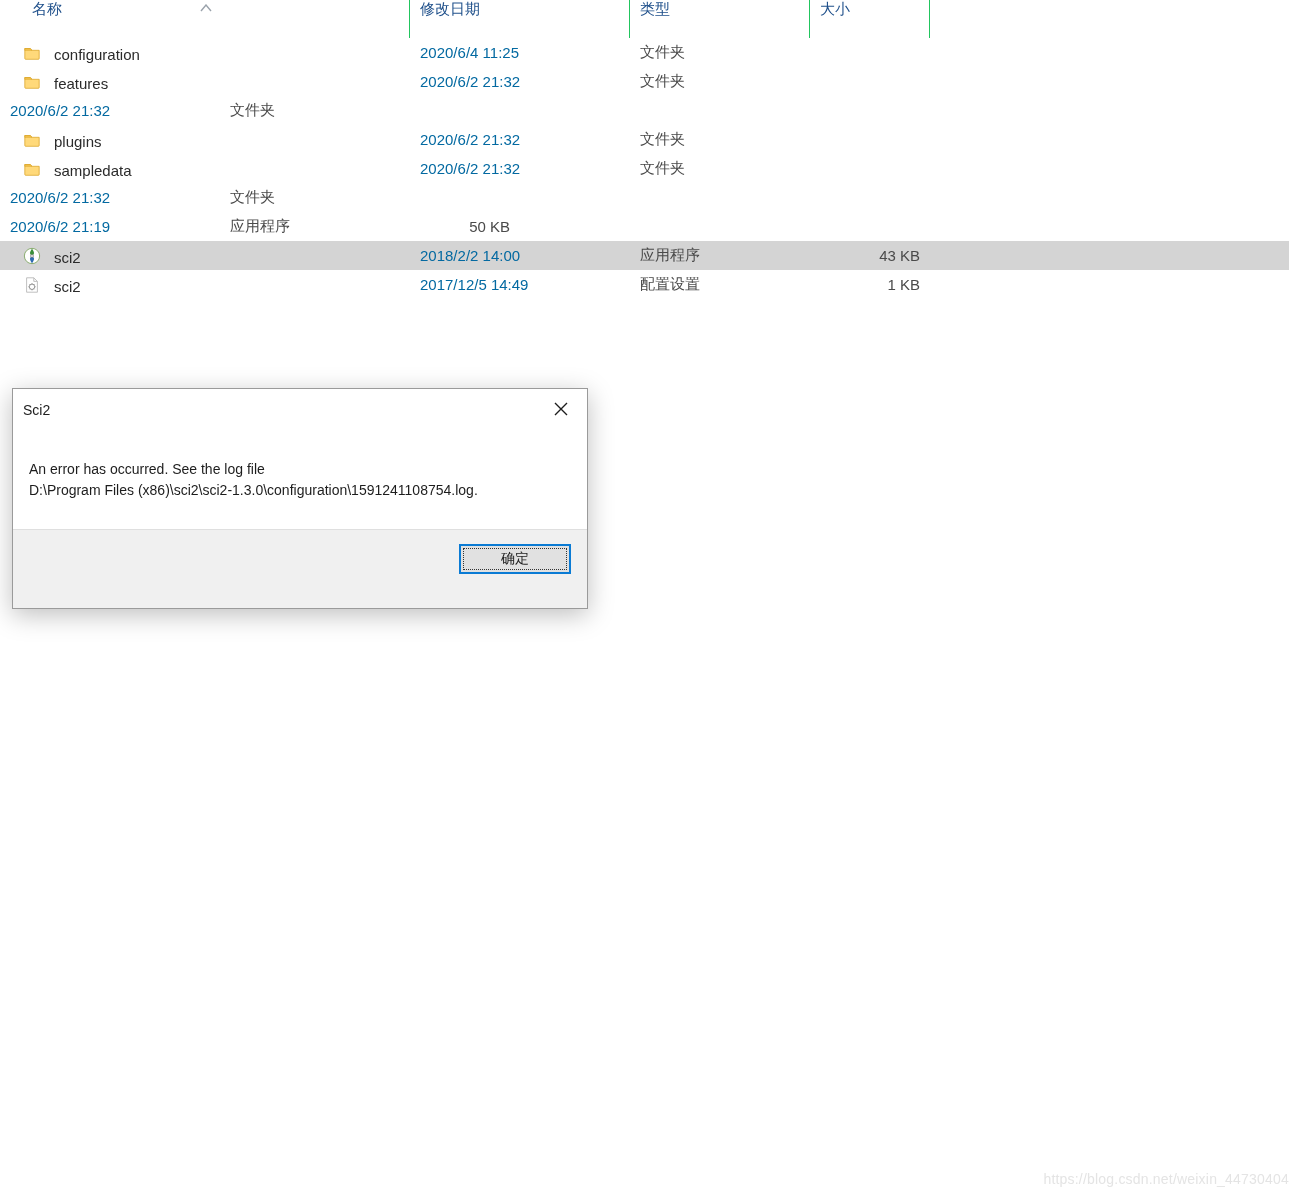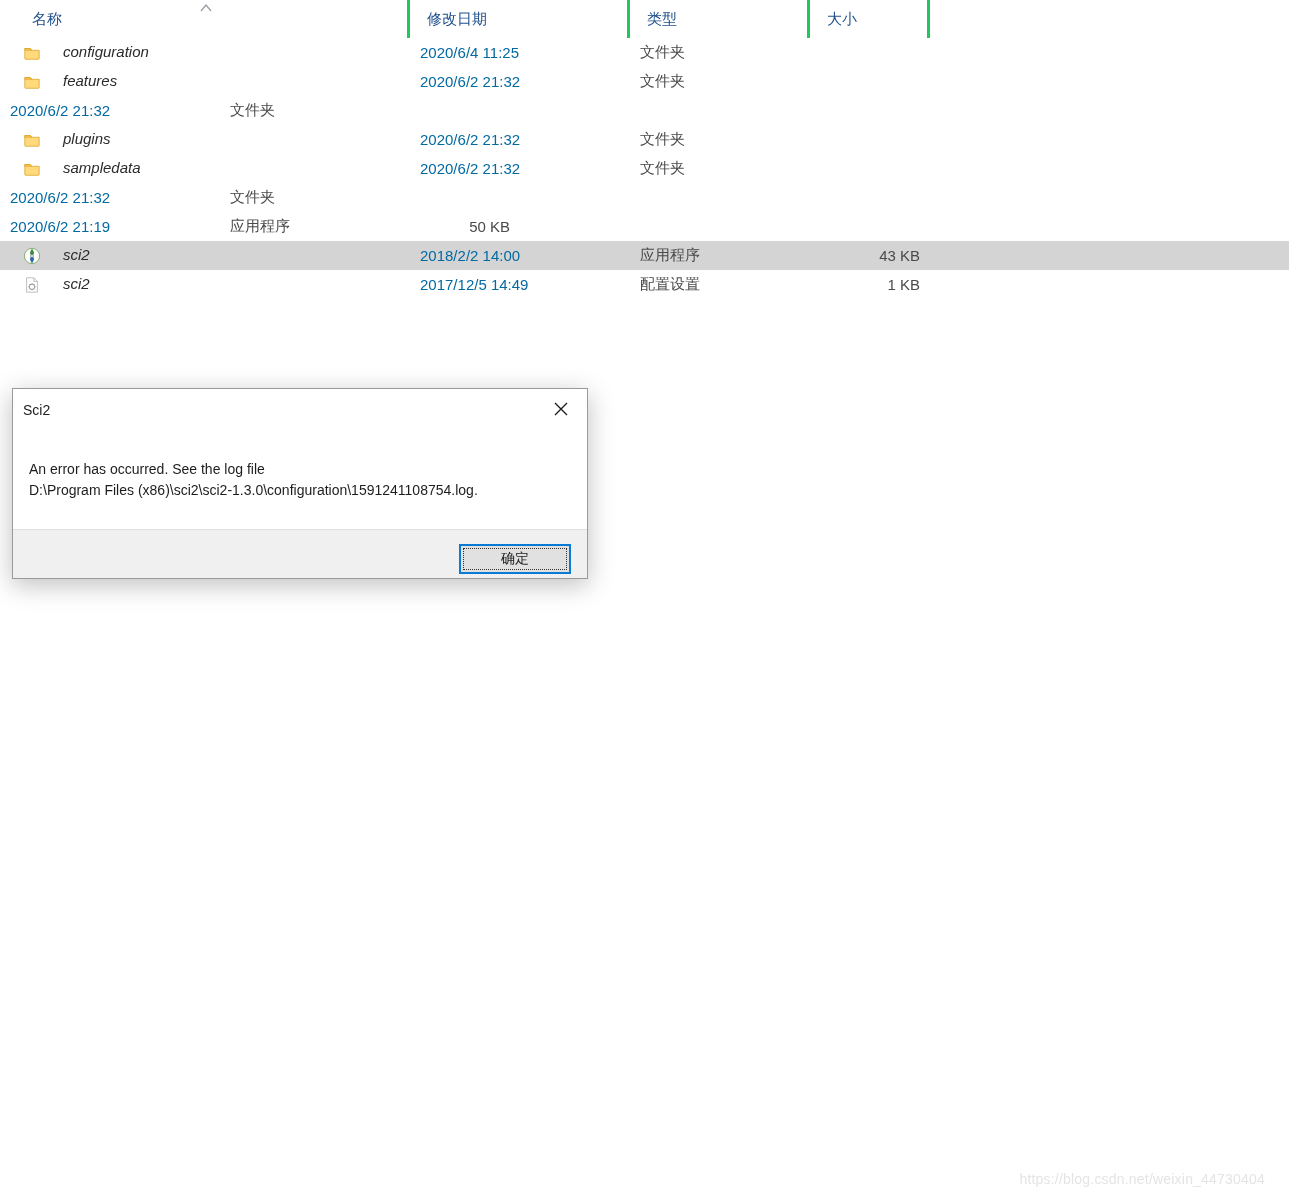--- a/index.html
+++ b/index.html
@@ -20,25 +20,24 @@
     }
     .headers {
       display: flex;
       align-items: center;
       height: 38px;
       color: #1e4f8a;
       font-size: 15px;
       user-select: none;
     }
     .headers .col {
-      padding: 0 17px;
+      padding: 0 10px;
       height: 100%;
       display: flex;
-      align-items: center;
-      border-right: 3px solid #22c55e;
+      border-right: 1px solid #22c55e;
       position: relative;
     }
     .headers .col.name { width: 410px; padding-left: 32px; }
     .headers .col.date { width: 220px; }
     .headers .col.type { width: 180px; }
     .headers .col.size { width: 120px; }
     .sort-chevron {
       position: absolute;
       left: 200px;
       top: 4px;
@@ -54,21 +53,21 @@
       display: flex;
       align-items: center;
       height: 29px;
       font-size: 15px;
       color: #2b2b2b;
     }
     .row.selected {
       background: #d4d4d4;
     }
     .row .cell { padding: 0 10px; overflow: hidden; white-space: nowrap; text-overflow: ellipsis; }
-    .row .cell.name  { width: 410px; display:flex; align-items:flex-start; gap:21px; padding-left: 22px; font-style: italic;}
+    .row .cell.name  { width: 410px; display:flex; align-items:flex-end; gap:12px; padding-left: 22px;}
     .row .cell.date  { width: 220px; color:#0369a1; }
     .row .cell.type  { width: 180px; color:#4a4a4a; }
     .row .cell.size  { width: 120px; text-align: right; color:#4a4a4a; }
 
     .icon {
       width: 20px; height: 20px; flex: 0 0 20px;
       display:flex; align-items:center; justify-content:center;
     }
     .icon svg { width: 18px; height: 18px; display:block; }
 
@@ -101,39 +100,39 @@
     .dialog-close svg { width: 14px; height: 14px; }
 
     .dialog-body {
       padding: 28px 16px 28px 16px;
       line-height: 1.5;
       background:#ffffff;
     }
     .dialog-footer {
       background: #f0f0f0;
       border-top: 1px solid #dfdfdf;
-      padding: 14px 16px 4px;
+      padding: 14px 16px 34px;
       display:flex;
       justify-content:flex-end;
     }
     .dialog-ok {
       min-width: 112px;
       height: 30px;
       background: #e1e1e1;
       border: 2px solid #0a7bd4;
       outline: 1px dotted #333;
       outline-offset: -5px;
       font-size: 14px;
       display:flex; align-items:center; justify-content:center;
       cursor: default;
     }
 
     .watermark {
       position:absolute;
-      right: 24px;
+      right: 0;
       bottom: 6px;
       font-size: 14px;
       color: #e4e4e4;
       letter-spacing: 0.2px;
       user-select:none;
     }
   </style>
 </head>
 <body>
 

